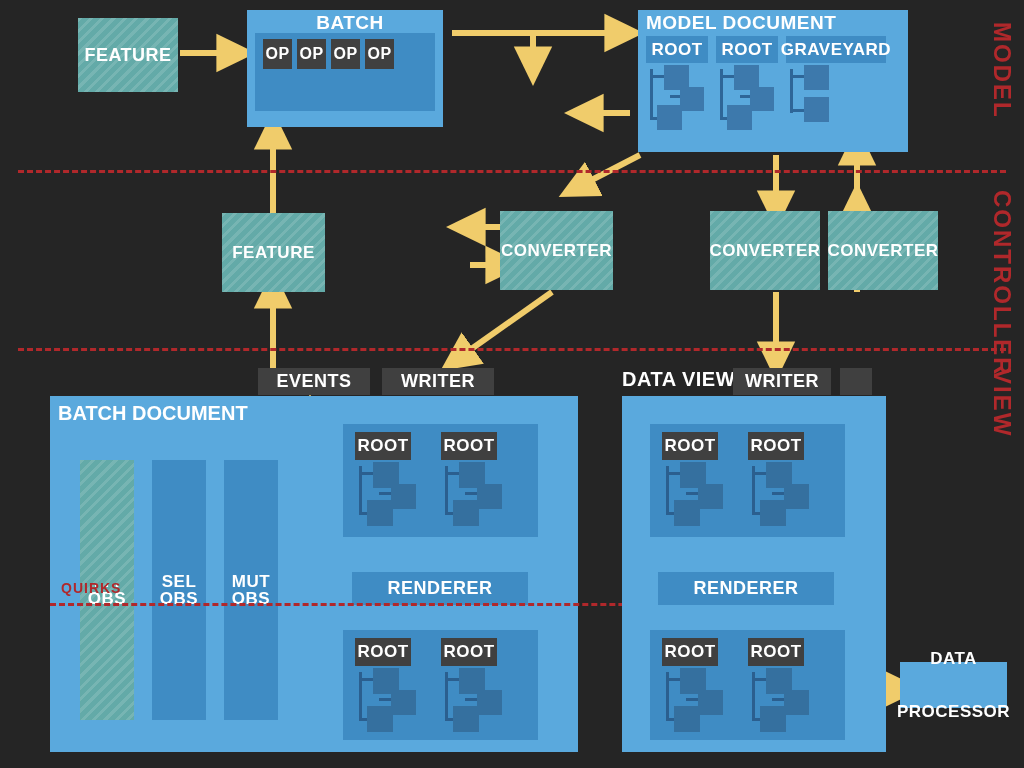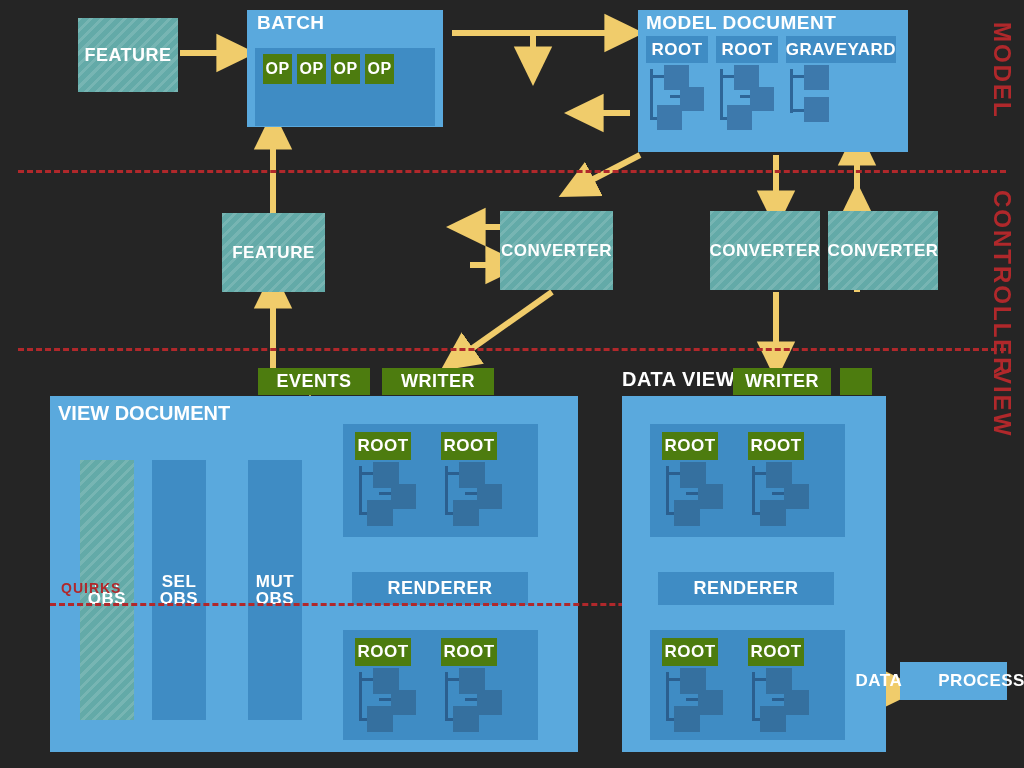--- a/index.html
+++ b/index.html
@@ -23,21 +23,21 @@
     text-transform: uppercase;
   }
   .teal {
     background-color: #63aaa8;
     background-image: repeating-linear-gradient(
       135deg, rgba(255,255,255,0.13) 0px, rgba(255,255,255,0.13) 3px,
       rgba(255,255,255,0) 3px, rgba(255,255,255,0) 8px);
   }
   .blue-lt { background-color: #5aa9dd; }
   .blue-md { background-color: #3f8cc4; }
-  .blue-dk { background-color: #4d7c0f; }
+  .blue-dk { background-color: #404040; }
 
   .label-dark {
     position: absolute; color: #ffffff; font-weight: bold;
     text-transform: uppercase; letter-spacing: 0.5px;
   }
   .side-label {
     position: absolute; color: #b0282b; font-weight: bold;
     text-transform: uppercase; letter-spacing: 2px;
     writing-mode: vertical-rl; text-orientation: mixed;
   }
@@ -129,21 +129,21 @@
   <div class="dash-h" style="left:18px; top:170px; width:988px;"></div>
   <div class="dash-h" style="left:18px; top:348px; width:988px;"></div>
 
   <div class="side-label" style="right:8px; top:22px; font-size:24px;">MODEL</div>
   <div class="side-label" style="right:8px; top:190px; font-size:24px;">CONTROLLER</div>
   <div class="side-label" style="right:8px; top:368px; font-size:24px;">VIEW</div>
 
   <div class="box teal" style="left:78px; top:18px; width:100px; height:74px; font-size:18px;">FEATURE</div>
 
   <div class="box blue-lt" style="left:247px; top:10px; width:196px; height:117px; display:block;">
-    <div style="color:#fff; font-size:19px; font-weight:bold; padding:3px 0 16px 10px; text-align:left;">BATCH</div>
+    <div style="color:#fff; font-size:19px; font-weight:bold; padding:3px 0 1px 10px; text-align:center;">BATCH</div>
     <div class="blue-md" style="margin:0 8px; height:78px; padding:2px 0 0 8px;">
       <div style="display:flex; gap:5px; margin-top:4px;">
         <div class="box blue-dk op" style="position:relative; width:29px; height:30px;">OP</div>
         <div class="box blue-dk op" style="position:relative; width:29px; height:30px;">OP</div>
         <div class="box blue-dk op" style="position:relative; width:29px; height:30px;">OP</div>
         <div class="box blue-dk op" style="position:relative; width:29px; height:30px;">OP</div>
       </div>
     </div>
   </div>
 
@@ -169,21 +169,21 @@
           <div class="trunk" style="left:0; top:4px; height:50px;"></div>
           <div class="branch" style="left:0; top:10px; width:14px;"></div>
           <div class="node" style="left:14px; top:0; width:25px; height:25px;"></div>
           <div class="branch" style="left:20px; top:30px; width:18px;"></div>
           <div class="node" style="left:30px; top:22px; width:24px; height:24px;"></div>
           <div class="branch" style="left:0; top:52px; width:10px;"></div>
           <div class="node" style="left:7px; top:40px; width:25px; height:25px;"></div>
         </div>
       </div>
       <div style="position:relative; width:110px;">
-        <div class="box blue-md" style="position:relative; width:110px; height:27px; font-size:17px;">GRAVEYARD</div>
+        <div class="box blue-md" style="position:relative; width:100px; height:27px; font-size:17px;">GRAVEYARD</div>
         <div class="tree" style="left:4px; top:29px; width:70px; height:60px;">
           <div class="trunk" style="left:0; top:4px; height:44px;"></div>
           <div class="branch" style="left:0; top:10px; width:14px;"></div>
           <div class="node" style="left:14px; top:0; width:25px; height:25px;"></div>
           <div class="branch" style="left:0; top:44px; width:14px;"></div>
           <div class="node" style="left:14px; top:32px; width:25px; height:25px;"></div>
         </div>
       </div>
     </div>
   </div>
@@ -195,32 +195,32 @@
 
   <div class="box teal" style="left:710px; top:211px; width:110px; height:79px; font-size:17px;">CONVERTER</div>
 
   <div class="box teal" style="left:828px; top:211px; width:110px; height:79px; font-size:17px;">CONVERTER</div>
 
 
   <div class="box blue-dk" style="left:258px; top:368px; width:112px; height:27px; font-size:18px;">EVENTS</div>
   <div class="box blue-dk" style="left:382px; top:368px; width:112px; height:27px; font-size:18px;">WRITER</div>
 
   <div class="blue-lt" style="position:absolute; left:50px; top:396px; width:528px; height:356px;">
-    <div style="color:#fff; font-size:20px; font-weight:bold; padding:6px 0 0 8px;">VIEW DOCUMENT</div>
+    <div style="color:#fff; font-size:20px; font-weight:bold; padding:6px 0 0 8px;">BATCH DOCUMENT</div>
   </div>
 
   <div class="box teal" style="left:80px; top:460px; width:54px; height:260px; font-size:17px; flex-direction:column;">
     <span>. . .</span>
     <span>OBS</span>
   </div>
   <div class="box blue-md" style="left:152px; top:460px; width:54px; height:260px; font-size:17px; flex-direction:column;">
     <span>SEL</span>
     <span>OBS</span>
   </div>
-  <div class="box blue-md" style="left:224px; top:460px; width:54px; height:260px; font-size:17px; flex-direction:column;margin-left:24px;">
+  <div class="box blue-md" style="left:224px; top:460px; width:54px; height:260px; font-size:17px; flex-direction:column;">
     <span>MUT</span>
     <span>OBS</span>
   </div>
 
   <div class="blue-md" style="position:absolute; left:343px; top:424px; width:195px; height:113px;">
     <div style="display:flex; gap:30px; padding:8px 0 0 12px;">
       <div style="position:relative; width:56px;">
         <div class="box blue-dk" style="position:relative; width:56px; height:28px; font-size:17px;">ROOT</div>
         <div class="tree" style="left:4px; top:30px; width:70px; height:60px;">
           <div class="trunk" style="left:0; top:4px; height:48px; background:#2b5f8f;"></div>
@@ -341,18 +341,18 @@
           <div class="node" style="left:14px; top:0; width:26px; height:26px; background:#35709f;"></div>
           <div class="branch" style="left:20px; top:30px; width:18px; background:#2b5f8f;"></div>
           <div class="node" style="left:32px; top:22px; width:25px; height:25px; background:#35709f;"></div>
           <div class="branch" style="left:0; top:50px; width:12px; background:#2b5f8f;"></div>
           <div class="node" style="left:8px; top:38px; width:26px; height:26px; background:#35709f;"></div>
         </div>
       </div>
     </div>
   </div>
 
-  <div class="box blue-lt" style="left:900px; top:662px; width:107px; height:38px; font-size:17px; flex-direction:row;gap:36px;">
+  <div class="box blue-lt" style="left:900px; top:662px; width:107px; height:46px; font-size:17px; flex-direction:column;gap:36px;">
     <span>DATA</span>
     <span>PROCESSOR</span>
   </div>
 
 </div>
 
 </body></html>

